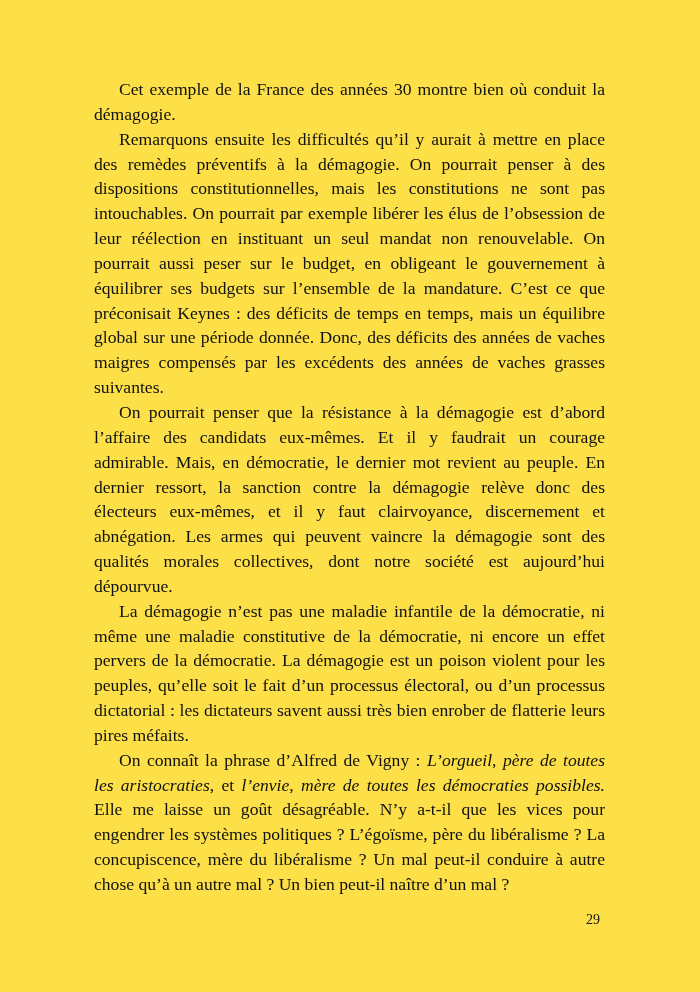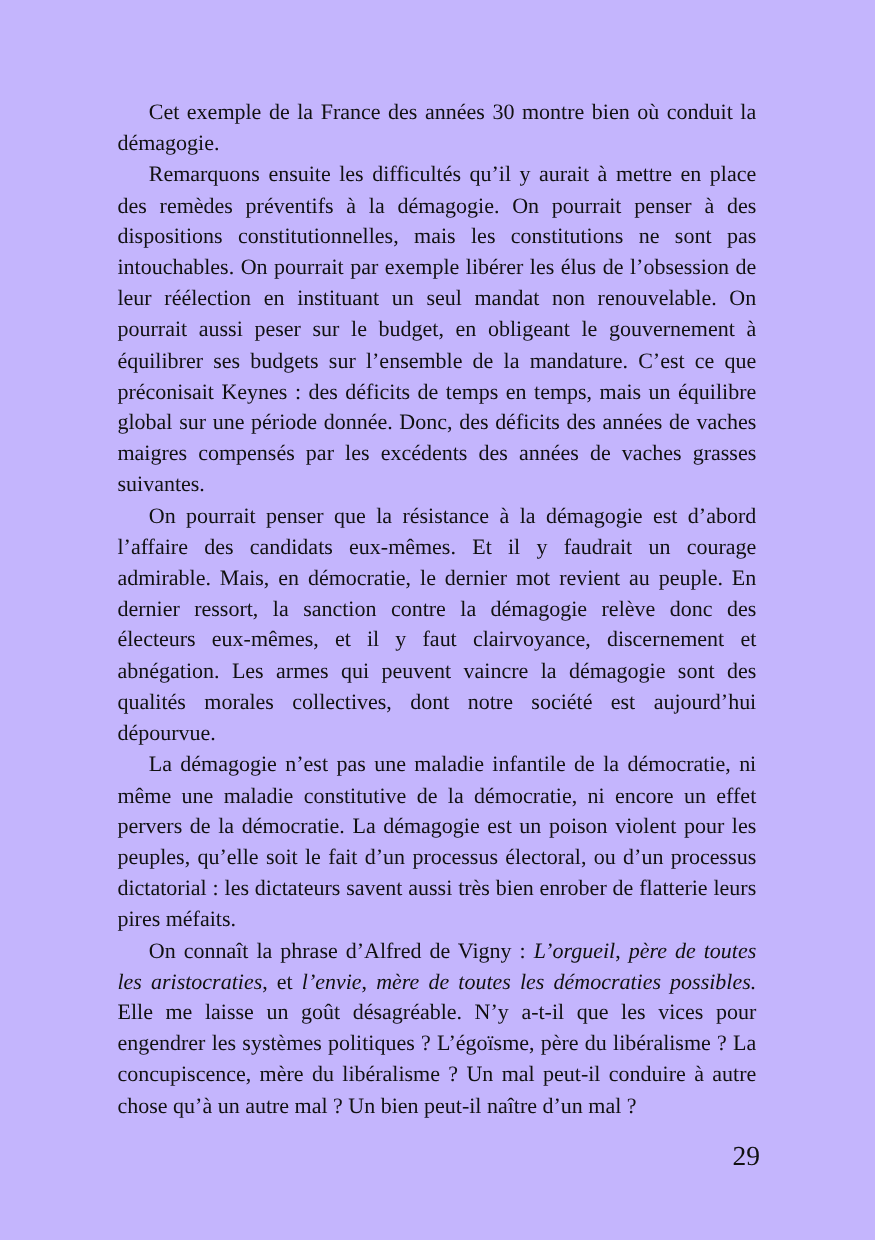--- a/index.html
+++ b/index.html
@@ -1,17 +1,17 @@
 <!DOCTYPE html>
 <html><head>
   <meta charset="utf-8">
   <style>
     html, body { margin: 0; padding: 0; background: #ffffff; }
     body { width: 700px; height: 992px; position: relative; overflow: hidden; }
-    .page { position: absolute; left: 0; top: 0; width: 700px; height: 992px; background: #c4b5fd; }
+    .page { position: absolute; left: 0; top: 0; width: 700px; height: 992px; background: #fde047; }
     .text-block {
       position: absolute;
       left: 94px;
       top: 77px;
       width: 511px;
       font-family: "Liberation Serif", "DejaVu Serif", serif;
       font-size: 17.6px;
       line-height: 24.84px;
       color: #111111;
       text-align: justify;
@@ -19,21 +19,21 @@
     .text-block p {
       margin: 0;
       text-indent: 25px;
     }
     .text-block p em { font-style: italic; font-family: Liberation Serif, serif; }
     .page-number {
       position: absolute;
       left: 586px;
       top: 912px;
       font-family: "Liberation Serif", "DejaVu Serif", serif;
-      font-size: 22px;
+      font-size: 14px;
       color: #111111;
     }
   </style>
 </head>
 <body>
 
 <div class="page">
   <div class="text-block">
     <p>Cet exemple de la France des années 30 montre bien où conduit la démagogie.</p>
     <p>Remarquons ensuite les difficultés qu’il y aurait à mettre en place des remèdes préventifs à la démagogie. On pourrait penser à des dispositions constitutionnelles, mais les constitutions ne sont pas intouchables. On pourrait par exemple libérer les élus de l’obsession de leur réélection en instituant un seul mandat non renouvelable. On pourrait aussi peser sur le budget, en obligeant le gouvernement à équilibrer ses budgets sur l’ensemble de la mandature. C’est ce que préconisait Keynes : des déficits de temps en temps, mais un équilibre global sur une période donnée. Donc, des déficits des années de vaches maigres compensés par les excédents des années de vaches grasses suivantes.</p>

